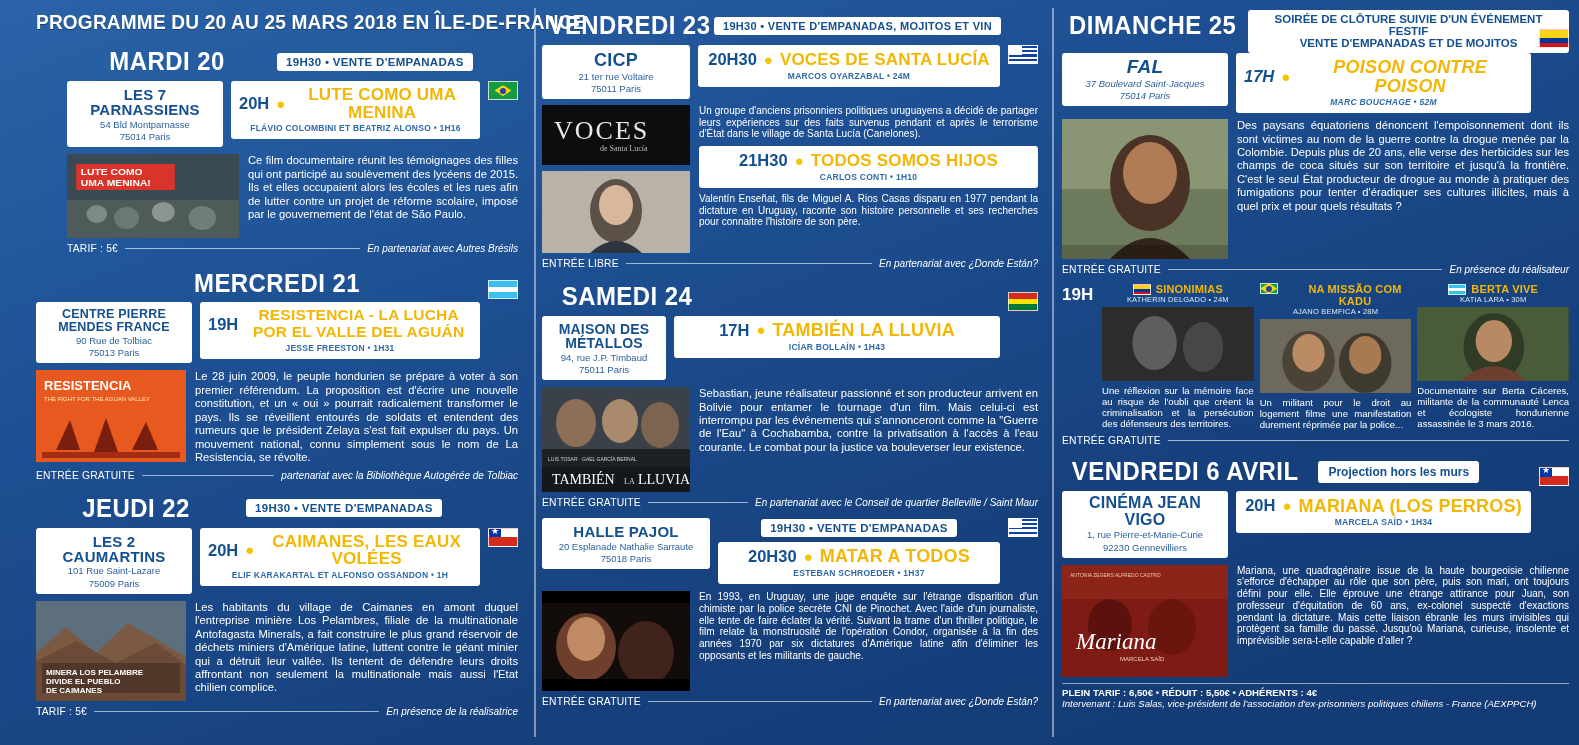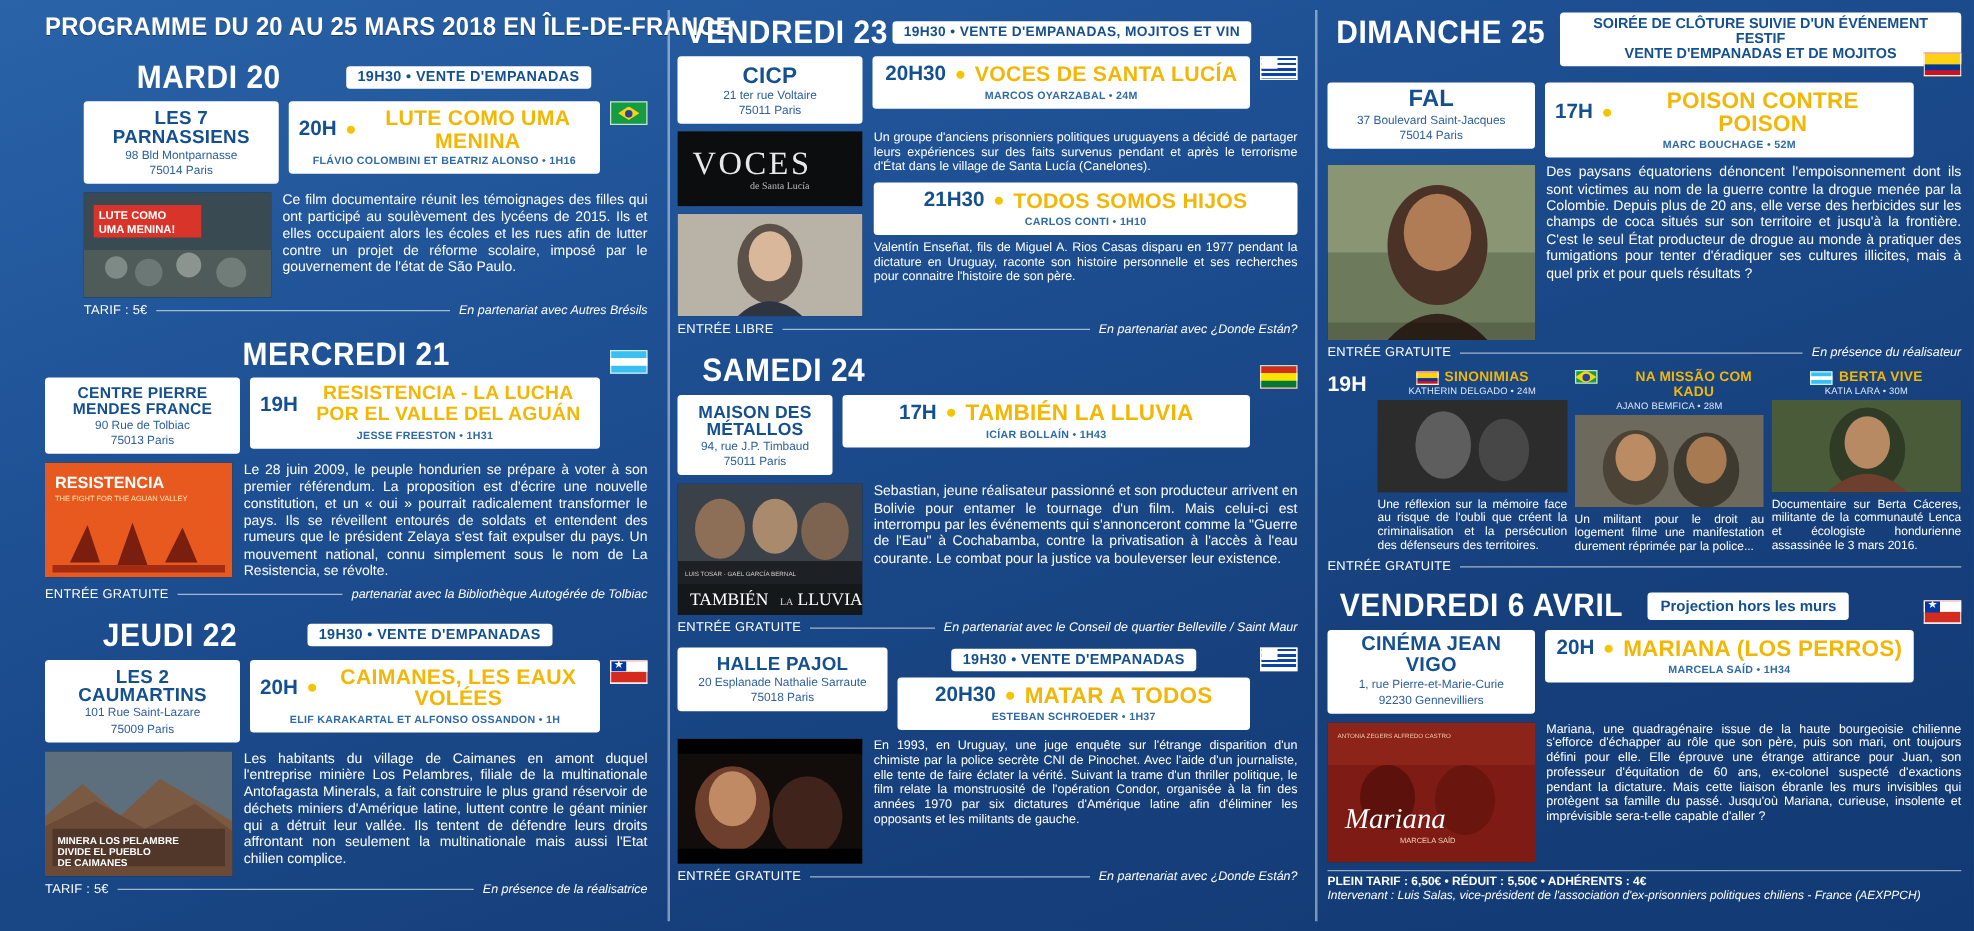--- a/index.html
+++ b/index.html
@@ -94,36 +94,36 @@
     <div class="title-main">PROGRAMME DU 20 AU 25 MARS 2018 EN ÎLE-DE-FRANCE</div>
 
     <div style="margin-top:12px;padding-left:31px;">
       <div style="display:flex;align-items:center;gap:10px;">
         <div class="dayhead" style="width:200px;">MARDI 20</div>
         <div class="band">19H30  •  VENTE D'EMPANADAS</div>
       </div>
       <div style="display:flex;gap:8px;margin-top:4px;align-items:flex-start;">
         <div class="white-box" style="width:156px;padding-top:6px;">
           <div class="venue-name">LES 7 PARNASSIENS</div>
-          <div class="venue-addr">98 Bld Montparnasse</div>
+          <div class="venue-addr">54 Bld Montparnasse</div>
           <div class="venue-addr">75014 Paris</div>
         </div>
         <div class="filmbox" style="flex:1;">
           <div class="filmrow">
             <span class="hour">20H</span>
             <span class="bullet">●</span>
             <span class="ftitle">LUTE COMO UMA MENINA</span>
           </div>
           <div class="fdir">FLÁVIO COLOMBINI ET BEATRIZ ALONSO  •  1H16</div>
         </div>
         <div class="flag fl-br"></div>
       </div>
 
       <div style="display:flex;gap:9px;margin-top:7px;">
-        <div class="poster" style="width:150px;height:84px;flex:none;">
+        <div class="poster" style="width:172px;height:84px;flex:none;">
           <svg class="art" viewBox="0 0 150 84" preserveAspectRatio="none">
             <rect width="150" height="84" fill="#3a4a52"></rect>
             <rect y="46" width="150" height="38" fill="#4e5b59"></rect>
             <circle cx="26" cy="60" r="9" fill="#7d8a86"></circle>
               <circle cx="52" cy="64" r="11" fill="#6b7876"></circle>
             <circle cx="84" cy="58" r="10" fill="#8b948f"></circle>
               <circle cx="118" cy="64" r="12" fill="#707d79"></circle>
             <rect x="8" y="10" width="86" height="26" fill="#d8342a"></rect>
             <text x="12" y="21" font-family="Liberation Sans" font-size="9" fill="#fff" font-weight="bold">LUTE COMO</text>
             <text x="12" y="32" font-family="Liberation Sans" font-size="9" fill="#fff" font-weight="bold">UMA MENINA!</text>
@@ -385,21 +385,21 @@
 
     <div>
       <div style="display:flex;gap:10px;align-items:flex-start;">
         <div class="dayhead" style="width:176px;text-align:left;">DIMANCHE 25</div>
         <div class="white-box" style="flex:1;padding:3px 6px 4px;">
           <div style="font-weight:bold;font-size:11.5px;color:#14508f;">SOIRÉE DE CLÔTURE SUIVIE D'UN ÉVÉNEMENT FESTIF</div>
           <div style="font-weight:bold;font-size:11.5px;color:#14508f;">VENTE D'EMPANADAS ET DE MOJITOS</div>
         </div>
       </div>
 
-      <div style="display:flex;gap:8px;margin-top:13px;align-items:flex-start;">
+      <div style="display:flex;gap:8px;margin-top:0;align-items:flex-start;font-style:italic;">
         <div class="white-box" style="width:166px;padding-top:4px;">
           <div class="venue-name" style="font-size:19px;">FAL</div>
           <div class="venue-addr">37 Boulevard Saint-Jacques</div>
           <div class="venue-addr">75014 Paris</div>
         </div>
         <div class="filmbox" style="flex:1;">
           <div class="filmrow">
             <span class="hour">17H</span>
             <span class="bullet">●</span>
             <span class="ftitle" style="font-size:18px;">POISON CONTRE POISON</span>

